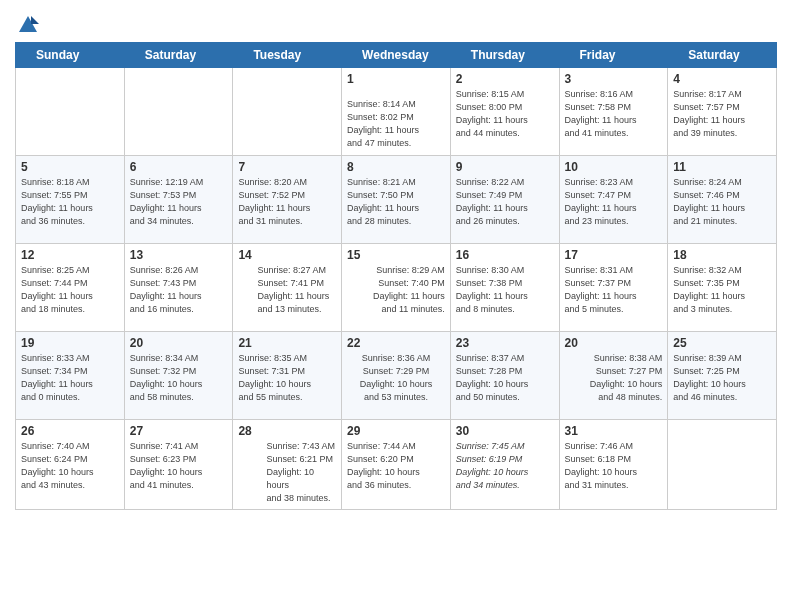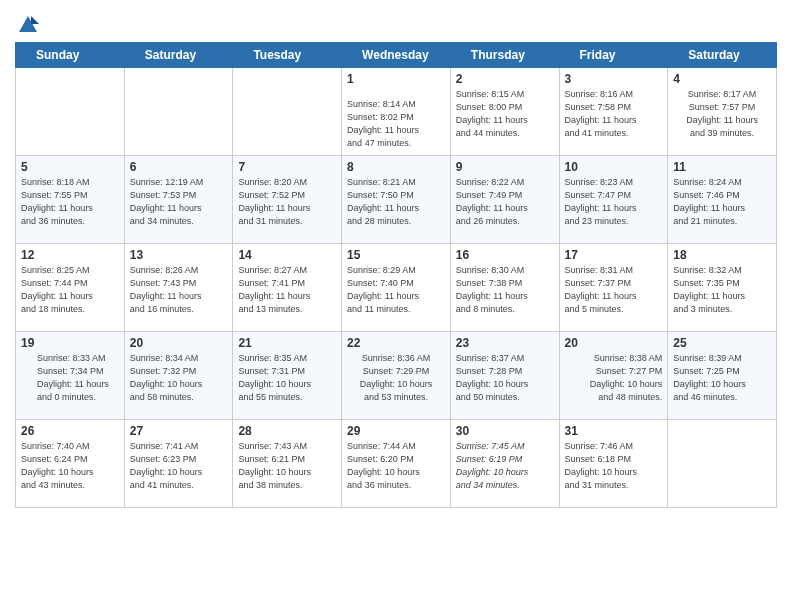--- a/index.html
+++ b/index.html
@@ -150,21 +150,21 @@
           </td>
           <td>
             <span class="day-number">3</span>
             <div class="day-info" style="white-space: pre-line;">Sunrise: 8:16 AM
 Sunset: 7:58 PM
 Daylight: 11 hours
 and 41 minutes.</div>
           </td>
           <td>
             <span class="day-number">4</span>
-            <div class="day-info" style="white-space: pre-line; text-align: center;">Sunrise: 8:17 AM
+            <div class="day-info" style="white-space: pre-line;">Sunrise: 8:17 AM
 Sunset: 7:57 PM
 Daylight: 11 hours
 and 39 minutes.</div>
           </td>
         </tr>
         <tr>
           <td>
             <span class="day-number">5</span>
             <div class="day-info" style="white-space: pre-line;">Sunrise: 8:18 AM
 Sunset: 7:55 PM
@@ -224,28 +224,28 @@
           </td>
           <td>
             <span class="day-number">13</span>
             <div class="day-info" style="white-space: pre-line;">Sunrise: 8:26 AM
 Sunset: 7:43 PM
 Daylight: 11 hours
 and 16 minutes.</div>
           </td>
           <td>
             <span class="day-number">14</span>
-            <div class="day-info" style="white-space: pre-line;">Sunrise: 8:27 AM
+            <div class="day-info" style="white-space: pre-line; margin-left: 19px;">Sunrise: 8:27 AM
 Sunset: 7:41 PM
 Daylight: 11 hours
 and 13 minutes.</div>
           </td>
           <td>
             <span class="day-number">15</span>
-            <div class="day-info" style="white-space: pre-line;">Sunrise: 8:29 AM
+            <div class="day-info" style="white-space: pre-line; text-align: right;">Sunrise: 8:29 AM
 Sunset: 7:40 PM
 Daylight: 11 hours
 and 11 minutes.</div>
           </td>
           <td>
             <span class="day-number">16</span>
             <div class="day-info" style="white-space: pre-line;">Sunrise: 8:30 AM
 Sunset: 7:38 PM
 Daylight: 11 hours
 and 8 minutes.</div>
@@ -261,21 +261,21 @@
             <span class="day-number">18</span>
             <div class="day-info" style="white-space: pre-line;">Sunrise: 8:32 AM
 Sunset: 7:35 PM
 Daylight: 11 hours
 and 3 minutes.</div>
           </td>
         </tr>
         <tr>
           <td>
             <span class="day-number">19</span>
-            <div class="day-info" style="white-space: pre-line; margin-left: 16px;">Sunrise: 8:33 AM
+            <div class="day-info" style="white-space: pre-line;">Sunrise: 8:33 AM
 Sunset: 7:34 PM
 Daylight: 11 hours
 and 0 minutes.</div>
           </td>
           <td>
             <span class="day-number">20</span>
             <div class="day-info" style="white-space: pre-line;">Sunrise: 8:34 AM
 Sunset: 7:32 PM
 Daylight: 10 hours
 and 58 minutes.</div>
@@ -326,21 +326,21 @@
           </td>
           <td>
             <span class="day-number">27</span>
             <div class="day-info" style="white-space: pre-line;">Sunrise: 7:41 AM
 Sunset: 6:23 PM
 Daylight: 10 hours
 and 41 minutes.</div>
           </td>
           <td>
             <span class="day-number">28</span>
-            <div class="day-info" style="white-space: pre-line;">Sunrise: 7:43 AM
+            <div class="day-info" style="white-space: pre-line; margin-left: 28px;">Sunrise: 7:43 AM
 Sunset: 6:21 PM
 Daylight: 10 hours
 and 38 minutes.</div>
           </td>
           <td>
             <span class="day-number">29</span>
             <div class="day-info" style="white-space: pre-line;">Sunrise: 7:44 AM
 Sunset: 6:20 PM
 Daylight: 10 hours
 and 36 minutes.</div>

